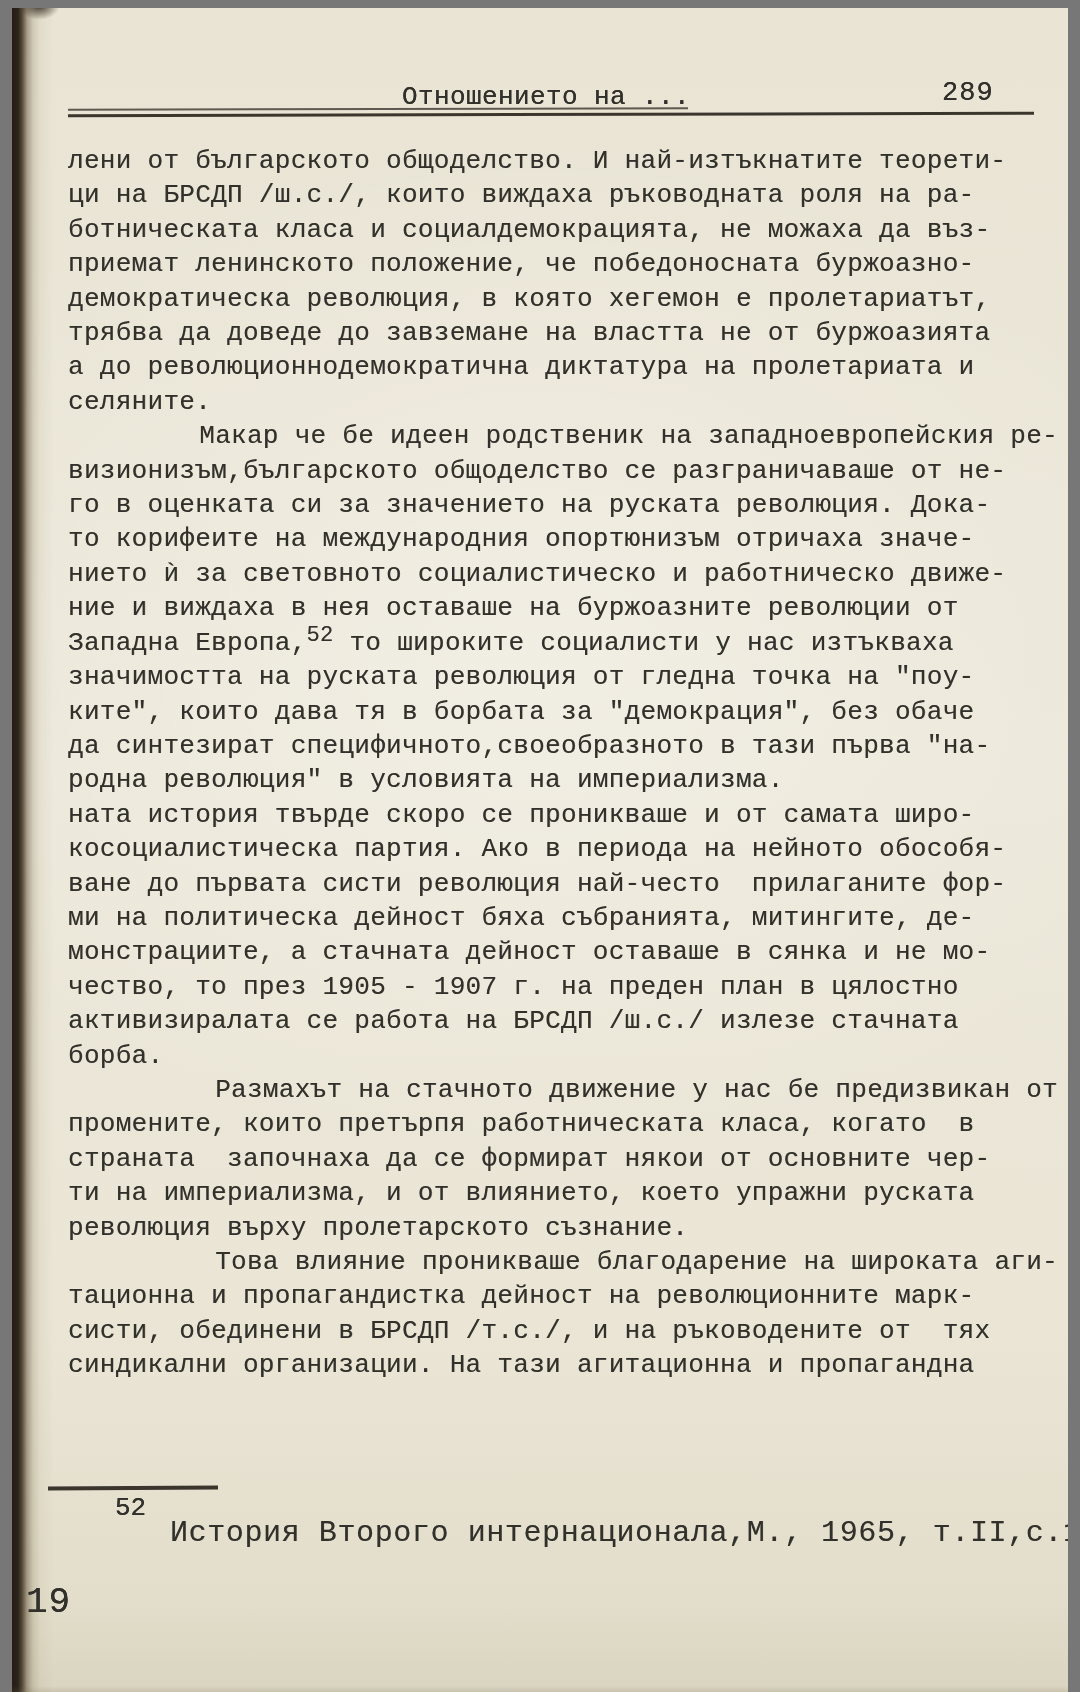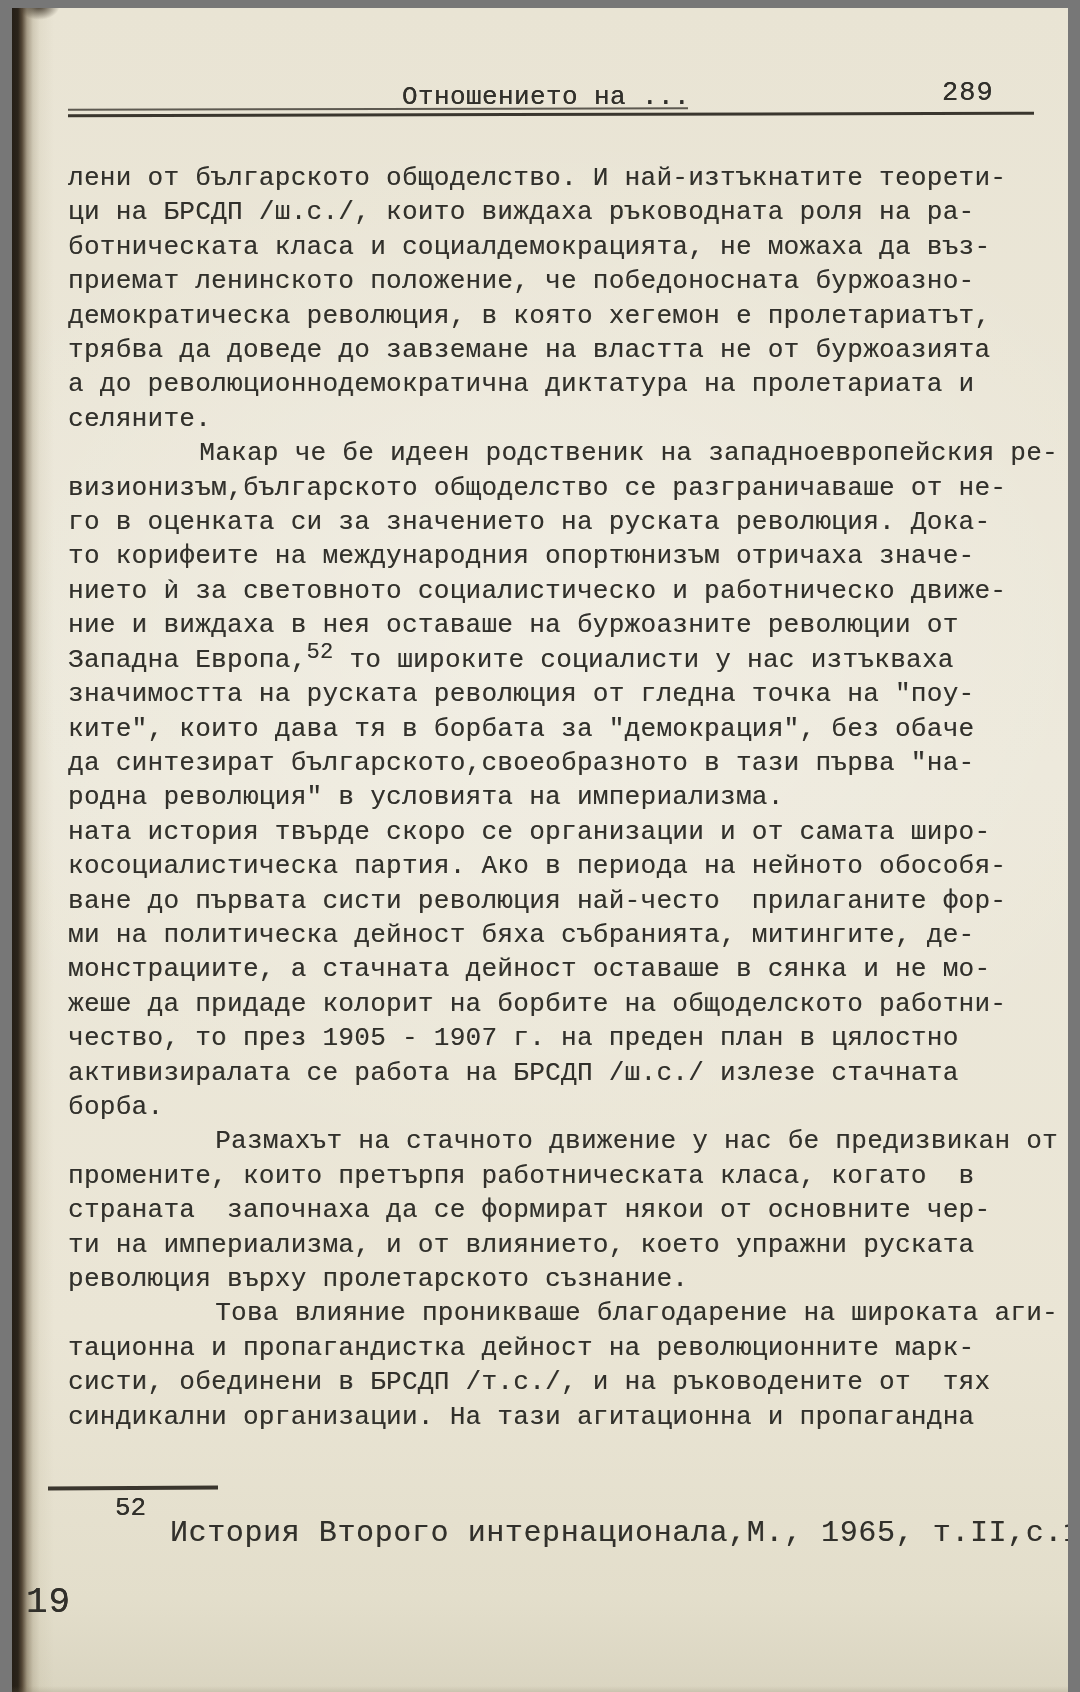--- a/index.html
+++ b/index.html
@@ -54,21 +54,21 @@
   .rule-thin{
     position:absolute;left:56px;top:100px;width:620px;height:2px;
     background:var(--rule);opacity:0.8;transform:rotate(-0.12deg);
   }
   .rule-main{
     position:absolute;left:56px;top:105px;width:966px;height:3px;
     background:var(--rule);transform:rotate(-0.15deg);
   }
   
   .body{
-    position:absolute;left:56px;top:153px;width:990px;
+    position:absolute;left:56px;top:136px;width:990px;
   }
   .line{
     white-space:pre;
     font-size:26px;
     line-height:34.4px;
     letter-spacing:0.3px;
     text-shadow:0.3px 0.3px 0.4px rgba(49,48,43,0.45);
   }
   .line.indent{padding-left:60px;text-align:right;}
   .sup{
@@ -123,28 +123,27 @@
       <div class="line"><span>селяните.</span></div>
       <div class="line indent"><span>Макар че бе идеен родственик на западноевропейския ре-</span></div>
       <div class="line"><span>визионизъм,българското общоделство се разграничаваше от не-</span></div>
       <div class="line"><span>го в оценката си за значението на руската революция. Дока-</span></div>
       <div class="line"><span>то корифеите на международния опортюнизъм отричаха значе-</span></div>
       <div class="line"><span>нието ѝ за световното социалистическо и работническо движе-</span></div>
       <div class="line"><span>ние и виждаха в нея оставаше на буржоазните революции от</span></div>
       <div class="line"><span>Западна Европа,</span><span class="sup">52</span><span> то широките социалисти у нас изтъкваха</span></div>
       <div class="line"><span>значимостта на руската революция от гледна точка на "поу-</span></div>
       <div class="line"><span>ките", които дава тя в борбата за "демокрация", без обаче</span></div>
-      <div class="line"><span>да синтезират българското,своеобразното в тази първа "на-</span></div>
+      <div class="line"><span>да синтезират специфичното,своеобразното в тази първа "на-</span></div>
       <div class="line"><span>родна революция" в условията на империализма.</span></div>
-      <div class="line"><span>ната история твърде скоро се организации и от самата широ-</span></div>
+      <div class="line"><span>ната история твърде скоро се проникваше и от самата широ-</span></div>
       <div class="line"><span>косоциалистическа партия. Ако в периода на нейното обособя-</span></div>
       <div class="line"><span>ване до първата систи революция най-често  прилаганите фор-</span></div>
       <div class="line"><span>ми на политическа дейност бяха събранията, митингите, де-</span></div>
       <div class="line"><span>монстрациите, а стачната дейност оставаше в сянка и не мо-</span></div>
-      <div class="line"><span>жеше да придаде колорит на борбите на общоделското работни-</span></div>
       <div class="line"><span>чество, то през 1905 - 1907 г. на преден план в цялостно</span></div>
       <div class="line"><span>активизиралата се работа на БРСДП /ш.с./ излезе стачната</span></div>
       <div class="line"><span>борба.</span></div>
       <div class="line indent"><span>Размахът на стачното движение у нас бе предизвикан от</span></div>
       <div class="line"><span>промените, които претърпя работническата класа, когато  в</span></div>
       <div class="line"><span>страната  започнаха да се формират някои от основните чер-</span></div>
       <div class="line"><span>ти на империализма, и от влиянието, което упражни руската</span></div>
       <div class="line"><span>революция върху пролетарското съзнание.</span></div>
       <div class="line indent"><span>Това влияние проникваше благодарение на широката аги-</span></div>
       <div class="line"><span>тационна и пропагандистка дейност на революционните марк-</span></div>

